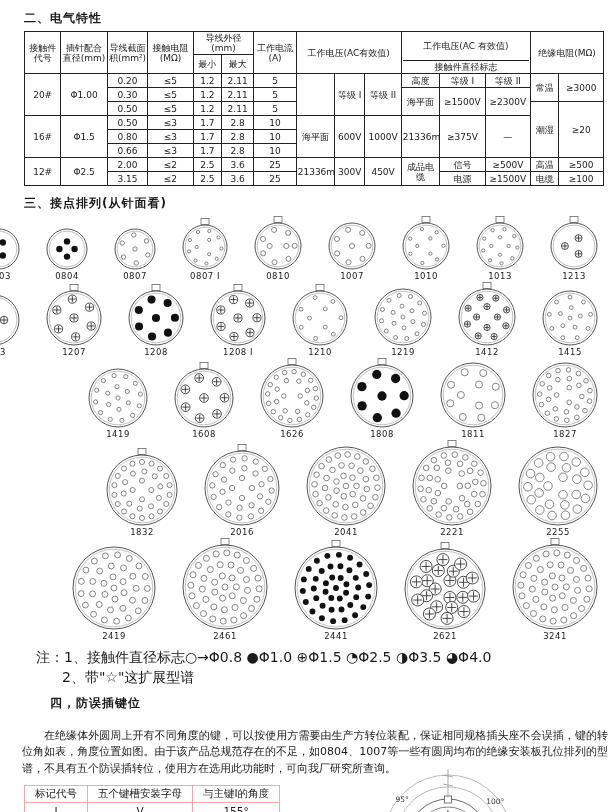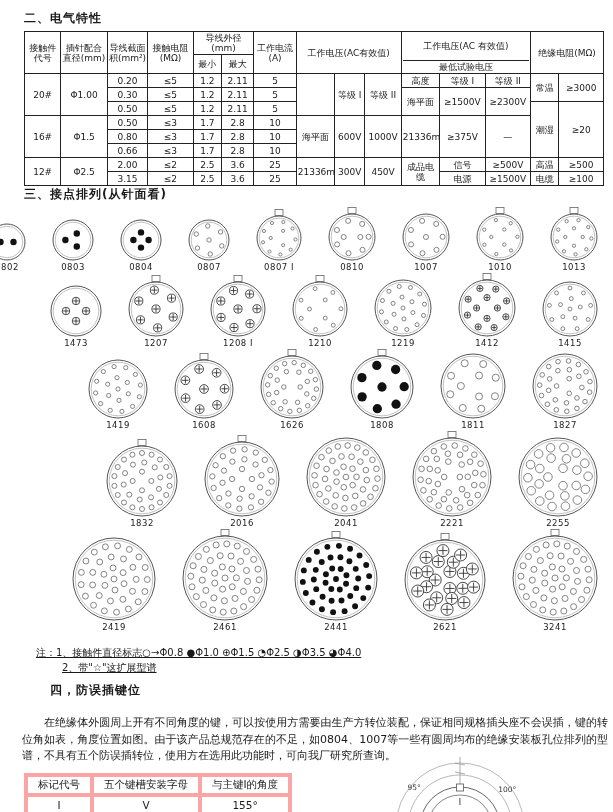--- a/index.html
+++ b/index.html
@@ -12,27 +12,27 @@
   .t1 th,.t1 td{border:1px solid #222;padding:0 1px;height:13px;line-height:1.12;font-weight:400;overflow:hidden;}
   .t1 thead th{height:16px;}
   .t1 .dbl div{padding:1px 16px;margin-top:8px;}
   .t1 .dbl div + div{border-top:1px solid #222;}
   
   .conn-grid{margin:4px 8px 0 30px;}
   .conn-row{display:flex;justify-content:flex-end;align-items:flex-end;margin-bottom:1px;gap:24px;}
   .conn{display:flex;flex-direction:column;align-items:center;}
   .conn-label{font-size:8.5px;margin-top:0;letter-spacing:.5px;white-space:nowrap;}
   
-  .notes{font-size:10px;margin:14px 0 0 14px;line-height:1.45;text-decoration:underline;}
+  .notes{font-size:14px;margin:6px 0 0 14px;line-height:1.45;}
   .notes .n2{margin-left:26px;}
   
   .para{font-size:11px;line-height:1.5;width:586px;text-indent:2em;text-align:justify;margin-top:16px;}
   .bottom{display:flex;align-items:flex-start;margin-top:8px;}
   .t2{font-size:10.5px;text-align:center;margin-left:2px;}
-  .t2 th,.t2 td{border:4px solid #fca5a5;padding:0 6px;height:16px;font-weight:400;}
+  .t2 th,.t2 td{border:1px solid #fca5a5;padding:0 6px;height:16px;font-weight:400;}
   .t2 th{padding:0 10px;}
   .keywrap{margin-left:46px;margin-top:-22px;}
 </style>
 </head>
 <body>
 
 <div class="page">
 
   <div class="sec-title">二、电气特性</div>
 
@@ -58,21 +58,21 @@
       <tr>
         <th rowspan="2">接触件代号</th>
         <th rowspan="2">插针配合直径(mm)</th>
         <th rowspan="2">导线截面积(mm²)</th>
         <th rowspan="2">接触电阻(MΩ)</th>
         <th colspan="2">导线外径(mm)</th>
         <th rowspan="2">工作电流(A)</th>
         <th rowspan="2" colspan="3">工作电压(AC有效值)</th>
         <th rowspan="2" colspan="3" class="dbl">
           <div>工作电压(AC 有效值)</div>
-          <div>最低试验电压</div>
+          <div>接触件直径标志</div>
         </th>
         <th rowspan="2" colspan="2">绝缘电阻(MΩ)</th>
       </tr>
       <tr>
         <th>最小</th>
         <th>最大</th>
       </tr>
     </thead>
     <tbody>
       <tr>
@@ -164,21 +164,21 @@
         <td>3.6</td>
         <td>25</td>
         <td>电源</td>
         <td>≥1500V</td>
         <td>电缆</td>
         <td>≥100</td>
       </tr>
     </tbody>
   </table>
 
-  <div class="sec-title" style="margin-top:0;">三、接点排列(从针面看)</div>
+  <div class="sec-title" style="margin-top:9px;">三、接点排列(从针面看)</div>
 
   <div class="conn-grid">
       <div class="conn-row">
         <div class="conn">
           <svg width="40" height="40">
             <circle cx="20" cy="20" r="18" fill="#fff" stroke="#555" stroke-width="1"></circle>
             <circle cx="20" cy="20" r="15.8" fill="none" stroke="#999" stroke-width="0.6"></circle>
             <circle cx="26.490000000000002" cy="20" r="3.2" fill="#111"></circle>
             <circle cx="13.509999999999998" cy="20" r="3.2" fill="#111"></circle>
           </svg>
@@ -302,20 +302,37 @@
             <circle cx="17.63511607629718" cy="14.20595545686971" r="1.656" fill="#fff" stroke="#666" stroke-width="0.8"></circle>
             <circle cx="29.51038773519261" cy="13.167003810425665" r="1.656" fill="#fff" stroke="#666" stroke-width="0.8"></circle>
             <circle cx="39.2751988454154" cy="20.00439815899759" r="1.656" fill="#fff" stroke="#666" stroke-width="0.8"></circle>
             <circle cx="42.36048576470523" cy="31.51884569771489" r="1.656" fill="#fff" stroke="#666" stroke-width="0.8"></circle>
             <circle cx="37.32260845438173" cy="42.32260845438172" r="1.656" fill="#fff" stroke="#666" stroke-width="0.8"></circle>
             <circle cx="26.518845697714898" cy="47.36048576470523" r="1.656" fill="#fff" stroke="#666" stroke-width="0.8"></circle>
             <circle cx="15.004398158997594" cy="44.2751988454154" r="1.656" fill="#fff" stroke="#666" stroke-width="0.8"></circle>
             <circle cx="8.167003810425665" cy="34.51038773519261" r="1.656" fill="#fff" stroke="#666" stroke-width="0.8"></circle>
           </svg>
           <div class="conn-label">1013</div>
+        </div>
+        <div class="conn">
+          <svg width="50" height="55">
+            <rect x="21" y="0.5" width="8" height="6" fill="#fff" stroke="#666" stroke-width="0.8"></rect>
+            <circle cx="25" cy="30" r="23" fill="#fff" stroke="#555" stroke-width="1"></circle>
+            <circle cx="25" cy="30" r="20.8" fill="none" stroke="#999" stroke-width="0.6"></circle>
+            <circle cx="15.897499999999999" cy="30" r="3.4499999999999997" fill="#fff" stroke="#333" stroke-width="0.9"></circle>
+            <line x1="13.309999999999999" y1="30" x2="18.485" y2="30" stroke="#333" stroke-width="0.9"></line>
+            <line x1="15.897499999999999" y1="27.4125" x2="15.897499999999999" y2="32.5875" stroke="#333" stroke-width="0.9"></line>
+            <circle cx="29.55125" cy="22.117003762052146" r="3.4499999999999997" fill="#fff" stroke="#333" stroke-width="0.9"></circle>
+            <line x1="26.96375" y1="22.117003762052146" x2="32.13875" y2="22.117003762052146" stroke="#333" stroke-width="0.9"></line>
+            <line x1="29.55125" y1="19.529503762052148" x2="29.55125" y2="24.704503762052145" stroke="#333" stroke-width="0.9"></line>
+            <circle cx="29.55125" cy="37.88299623794785" r="3.4499999999999997" fill="#fff" stroke="#333" stroke-width="0.9"></circle>
+            <line x1="26.96375" y1="37.88299623794785" x2="32.13875" y2="37.88299623794785" stroke="#333" stroke-width="0.9"></line>
+            <line x1="29.55125" y1="35.29549623794785" x2="29.55125" y2="40.47049623794785" stroke="#333" stroke-width="0.9"></line>
+          </svg>
+          <div class="conn-label">1213</div>
         </div>
       </div>
       <div class="conn-row">
         <div class="conn">
           <svg width="54" height="54">
             <circle cx="27" cy="27" r="25" fill="#fff" stroke="#555" stroke-width="1"></circle>
             <circle cx="27" cy="27" r="22.8" fill="none" stroke="#999" stroke-width="0.6"></circle>
             <circle cx="16.9625" cy="27" r="3.75" fill="#fff" stroke="#333" stroke-width="0.9"></circle>
             <line x1="14.149999999999999" y1="27" x2="19.775" y2="27" stroke="#333" stroke-width="0.9"></line>
             <line x1="16.9625" y1="24.1875" x2="16.9625" y2="29.8125" stroke="#333" stroke-width="0.9"></line>
@@ -352,20 +369,36 @@
             <line x1="43.13929833381211" y1="42.0096726056406" x2="49.21429833381211" y2="42.0096726056406" stroke="#333" stroke-width="0.9"></line>
             <line x1="46.17679833381211" y1="38.9721726056406" x2="46.17679833381211" y2="45.047172605640604" stroke="#333" stroke-width="0.9"></line>
             <circle cx="30.651819214425" cy="52.8803800155838" r="4.05" fill="#fff" stroke="#333" stroke-width="0.9"></circle>
             <line x1="27.614319214425002" y1="52.8803800155838" x2="33.689319214425" y2="52.8803800155838" stroke="#333" stroke-width="0.9"></line>
             <line x1="30.651819214425" y1="49.8428800155838" x2="30.651819214425" y2="55.917880015583805" stroke="#333" stroke-width="0.9"></line>
             <circle cx="13.47502088061289" cy="44.87070740994321" r="4.05" fill="#fff" stroke="#333" stroke-width="0.9"></circle>
             <line x1="10.43752088061289" y1="44.87070740994321" x2="16.51252088061289" y2="44.87070740994321" stroke="#333" stroke-width="0.9"></line>
             <line x1="13.47502088061289" y1="41.833207409943206" x2="13.47502088061289" y2="47.90820740994321" stroke="#333" stroke-width="0.9"></line>
           </svg>
           <div class="conn-label">1207</div>
+        </div>
+        <div class="conn">
+          <svg width="58" height="63">
+            <rect x="25" y="0.5" width="8" height="6" fill="#fff" stroke="#666" stroke-width="0.8"></rect>
+            <circle cx="29" cy="34" r="27" fill="#fff" stroke="#555" stroke-width="1"></circle>
+            <circle cx="29" cy="34" r="24.8" fill="none" stroke="#999" stroke-width="0.6"></circle>
+            <circle cx="29" cy="34" r="4.05" fill="#111"></circle>
+            <circle cx="11.823201666187895" cy="25.990327394359397" r="4.05" fill="#111"></circle>
+            <circle cx="24.55265561763563" cy="15.57668910877711" r="4.05" fill="#111"></circle>
+            <circle cx="40.63105059829628" cy="19.03617969133979" r="4.05" fill="#111"></circle>
+            <circle cx="47.95102724824567" cy="33.7637321726304" r="4.05" fill="#111"></circle>
+            <circle cx="41.00049384976003" cy="48.66919914691567" r="4.05" fill="#111"></circle>
+            <circle cx="25.013343816941987" cy="52.528459966443116" r="4.05" fill="#111"></circle>
+            <circle cx="12.028227202932513" cy="42.43541251953453" r="4.05" fill="#111"></circle>
+          </svg>
+          <div class="conn-label">1208</div>
         </div>
         <div class="conn">
           <svg width="58" height="63">
             <rect x="25" y="0.5" width="8" height="6" fill="#fff" stroke="#666" stroke-width="0.8"></rect>
             <circle cx="29" cy="34" r="27" fill="#fff" stroke="#555" stroke-width="1"></circle>
             <circle cx="29" cy="34" r="24.8" fill="none" stroke="#999" stroke-width="0.6"></circle>
             <circle cx="29" cy="34" r="4.05" fill="#fff" stroke="#333" stroke-width="0.9"></circle>
             <line x1="25.9625" y1="34" x2="32.0375" y2="34" stroke="#333" stroke-width="0.9"></line>
             <line x1="29" y1="30.9625" x2="29" y2="37.0375" stroke="#333" stroke-width="0.9"></line>
             <circle cx="11.823201666187895" cy="25.990327394359397" r="4.05" fill="#fff" stroke="#333" stroke-width="0.9"></circle>

